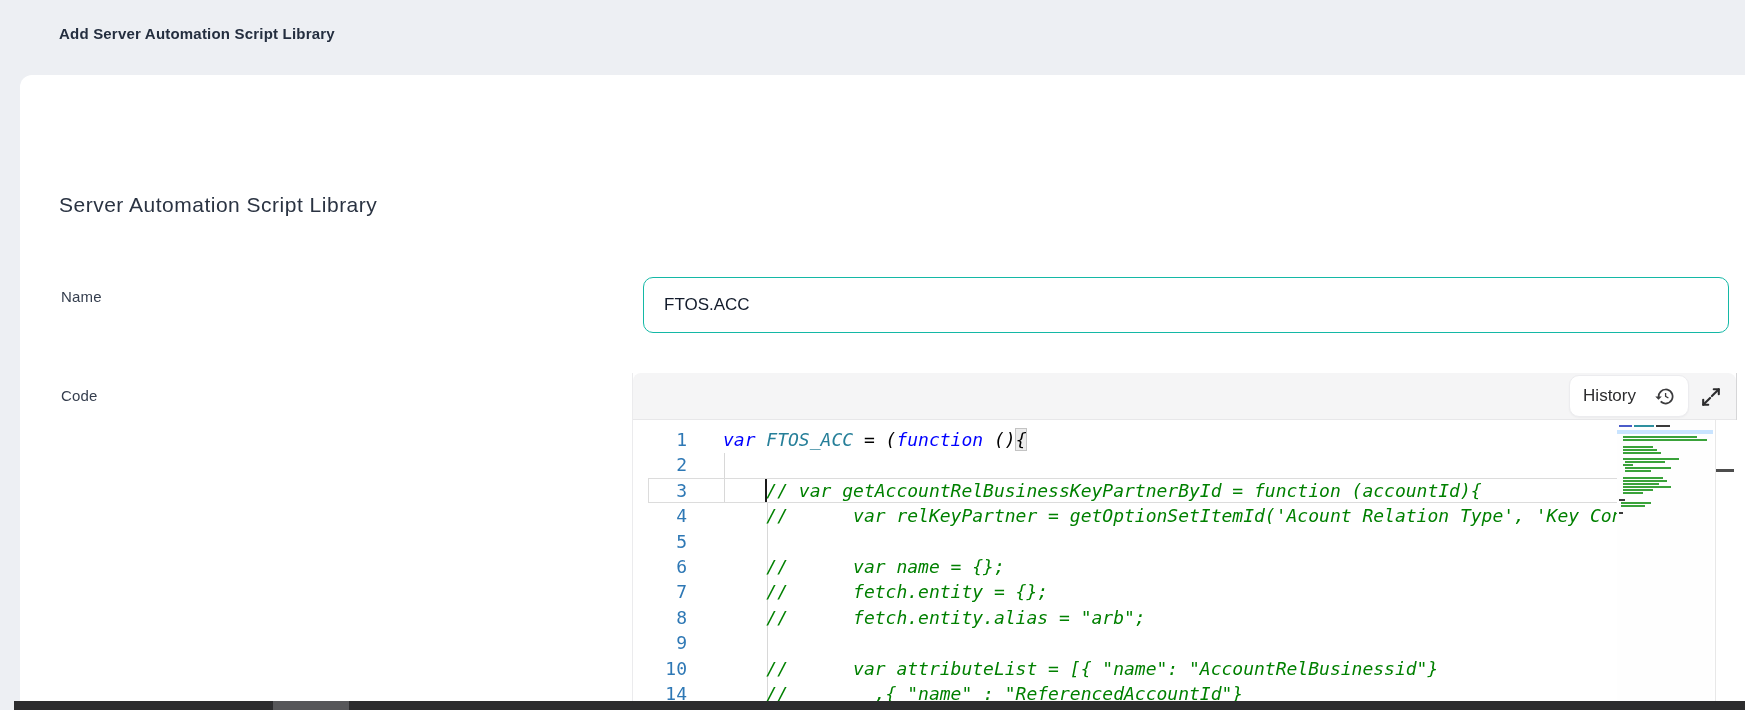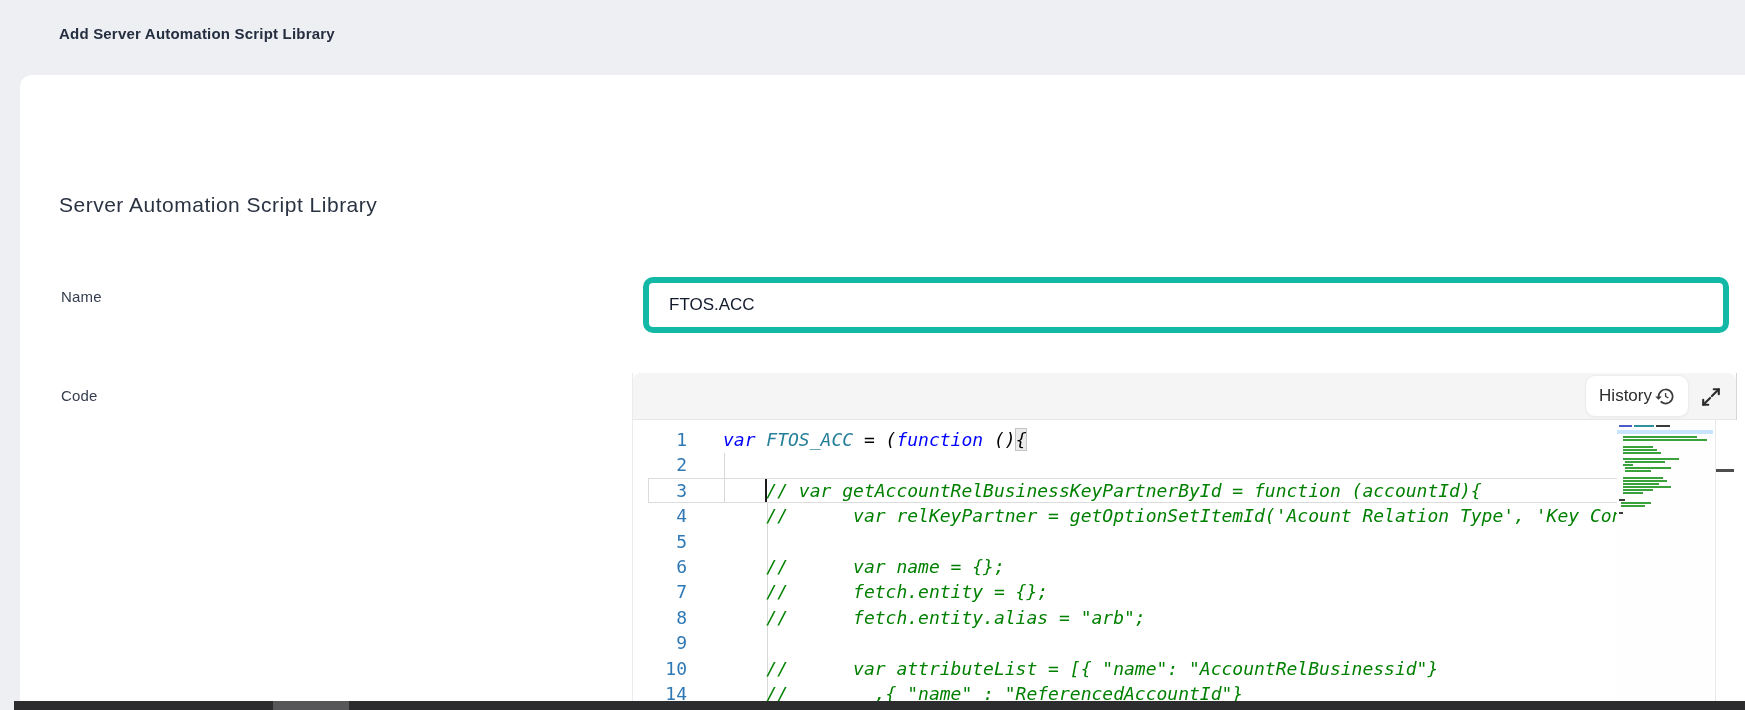--- a/index.html
+++ b/index.html
@@ -13,31 +13,31 @@
   .card { position:absolute; left:6px; top:75px; width:1739px; height:709px;
           background:#ffffff; border-radius:12px 12px 0 0; }
 
   .section-title { position:absolute; left:39px; top:118px; font-size:21px; font-weight:500;
                    color:#2a3342; letter-spacing:.5px; }
   .field-label { position:absolute; left:41px; font-size:15px; color:#353e4e; letter-spacing:.2px; }
   .label-name { top:213px; }
   .label-code { top:312px; }
 
   .name-input { position:absolute; left:623px; top:202px; width:1086px; height:56px;
-                border:6px solid #14b8a6; border-radius:10px; background:#fff;
+                border:1px solid #14b8a6; border-radius:10px; background:#fff;
                 font-family:"Liberation Sans",sans-serif; font-size:17px; font-weight:500;
                 color:#121b2b; padding:0 20px; outline:none; }
 
   
   .editor-wrap { position:absolute; left:612px; top:298px; width:1105px; height:412px;
                  border-left:1px solid #ebebed; border-right:1px solid #d6d6d8; background:#fff; }
   .editor-toolbar { position:absolute; left:0; top:0; right:0; height:47px; background:#f5f5f6;
                     border-bottom:1px solid #e7e7e9; border-radius:8px 8px 0 0; }
   .history-btn { position:absolute; right:47px; top:2px; height:42px; padding:0 13px;
-                 display:flex; align-items:center; gap:2px; background:#fff; border:1px solid #ececef;
+                 display:flex; align-items:center; gap:18px; background:#fff; border:1px solid #ececef;
                  border-radius:10px; box-shadow:0 1px 2px rgba(0,0,0,.04); cursor:pointer;
                  font-size:17px; font-weight:500; color:#2c2c2e; }
   .history-btn svg { width:21px; height:21px; display:block; }
   .expand-btn { position:absolute; right:14px; top:13px; width:22px; height:22px; cursor:pointer; }
 
   .editor-area { position:absolute; left:0; top:47px; right:0; bottom:0; background:#fff; }
   .code-lines { position:absolute; left:0; top:0; width:984px; bottom:0; overflow:hidden; padding-top:7px; }
   .code-line { display:flex; height:25.4px; line-height:25.4px; position:relative;
                font-family:"DejaVu Sans Mono","Liberation Mono",monospace; font-size:18px; }
   .ln { flex:none; width:54px; text-align:right; color:#2e78b5; }

